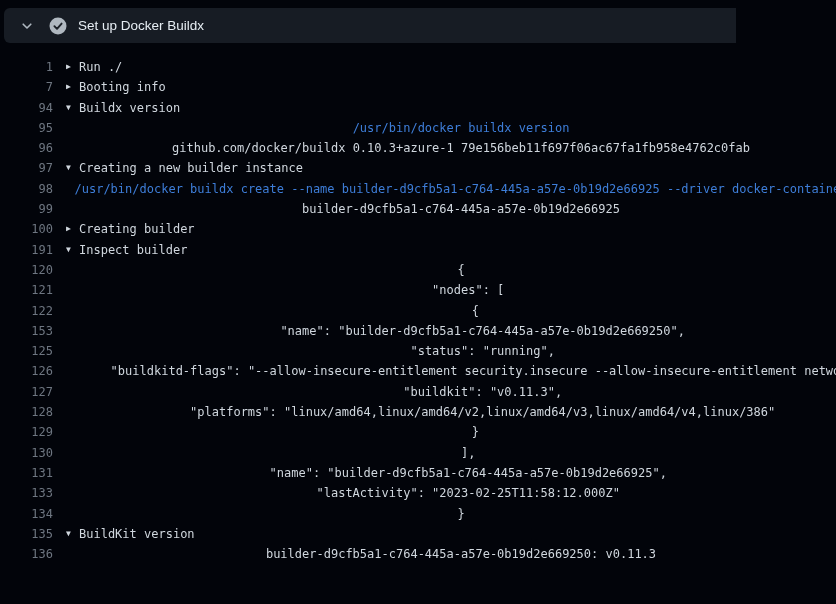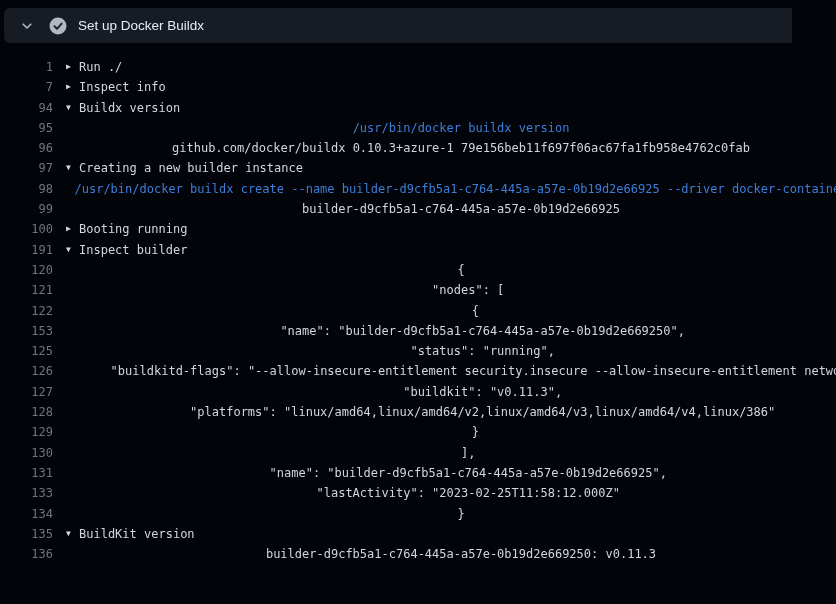--- a/index.html
+++ b/index.html
@@ -14,21 +14,21 @@
     --chevron:#afb8c1;
   }
   *{margin:0;padding:0;box-sizing:border-box;}
   html,body{width:836px;height:604px;overflow:hidden;}
   body{
     background:var(--page-bg);
     font-family:"DejaVu Sans Mono", monospace;
   }
   .step-header{
     margin:8px 0 0 4px;
-    width:788px;
+    width:732px;
     height:35px;
     background:var(--header-bg);
     border-radius:6px 0 0 6px;
     display:flex;
     align-items:center;
     padding-left:15px;
     cursor:pointer;
   }
   .chevron-wrap{
     width:16px;height:16px;
@@ -106,28 +106,28 @@
       <svg width="18" height="18" viewBox="0 0 18 18">
         <circle cx="9" cy="9" r="8.5" fill="var(--check-circle)"></circle>
         <path d="M5.4 9.2 L8 11.8 L12.6 6.6" fill="none" stroke="var(--check-mark)" stroke-width="1.9" stroke-linecap="round" stroke-linejoin="round"></path>
       </svg>
     </span>
     <span class="step-title">Set up Docker Buildx</span>
   </header>
 
   <div class="log">
       <div class="row group-collapsed"><span class="num">1</span><span class="content"><span class="arrow">▶</span><span class="text">Run ./</span></span></div>
-      <div class="row group-collapsed"><span class="num">7</span><span class="content"><span class="arrow">▶</span><span class="text">Inspect info</span></span></div>
+      <div class="row group-collapsed"><span class="num">7</span><span class="content"><span class="arrow">▶</span><span class="text">Booting info</span></span></div>
       <div class="row group-expanded"><span class="num">94</span><span class="content"><span class="arrow">▼</span><span class="text">Buildx version</span></span></div>
       <div class="row command"><span class="num">95</span><span class="content"><span class="text">/usr/bin/docker buildx version</span></span></div>
       <div class="row output"><span class="num">96</span><span class="content"><span class="text">github.com/docker/buildx 0.10.3+azure-1 79e156beb11f697f06ac67fa1fb958e4762c0fab</span></span></div>
       <div class="row group-expanded"><span class="num">97</span><span class="content"><span class="arrow">▼</span><span class="text">Creating a new builder instance</span></span></div>
       <div class="row command"><span class="num">98</span><span class="content"><span class="text">/usr/bin/docker buildx create --name builder-d9cfb5a1-c764-445a-a57e-0b19d2e66925 --driver docker-container</span></span></div>
       <div class="row output"><span class="num">99</span><span class="content"><span class="text">builder-d9cfb5a1-c764-445a-a57e-0b19d2e66925</span></span></div>
-      <div class="row group-collapsed"><span class="num">100</span><span class="content"><span class="arrow">▶</span><span class="text">Booting running</span></span></div>
+      <div class="row group-collapsed"><span class="num">100</span><span class="content"><span class="arrow">▶</span><span class="text">Creating builder</span></span></div>
       <div class="row group-expanded"><span class="num">191</span><span class="content"><span class="arrow">▼</span><span class="text">Inspect builder</span></span></div>
       <div class="row output"><span class="num">120</span><span class="content"><span class="text">{</span></span></div>
       <div class="row output"><span class="num">121</span><span class="content"><span class="text">  "nodes": [</span></span></div>
       <div class="row output"><span class="num">122</span><span class="content"><span class="text">    {</span></span></div>
       <div class="row output"><span class="num">153</span><span class="content"><span class="text">      "name": "builder-d9cfb5a1-c764-445a-a57e-0b19d2e669250",</span></span></div>
       <div class="row output"><span class="num">125</span><span class="content"><span class="text">      "status": "running",</span></span></div>
       <div class="row output"><span class="num">126</span><span class="content"><span class="text">      "buildkitd-flags": "--allow-insecure-entitlement security.insecure --allow-insecure-entitlement network</span></span></div>
       <div class="row output"><span class="num">127</span><span class="content"><span class="text">      "buildkit": "v0.11.3",</span></span></div>
       <div class="row output"><span class="num">128</span><span class="content"><span class="text">      "platforms": "linux/amd64,linux/amd64/v2,linux/amd64/v3,linux/amd64/v4,linux/386"</span></span></div>
       <div class="row output"><span class="num">129</span><span class="content"><span class="text">    }</span></span></div>

